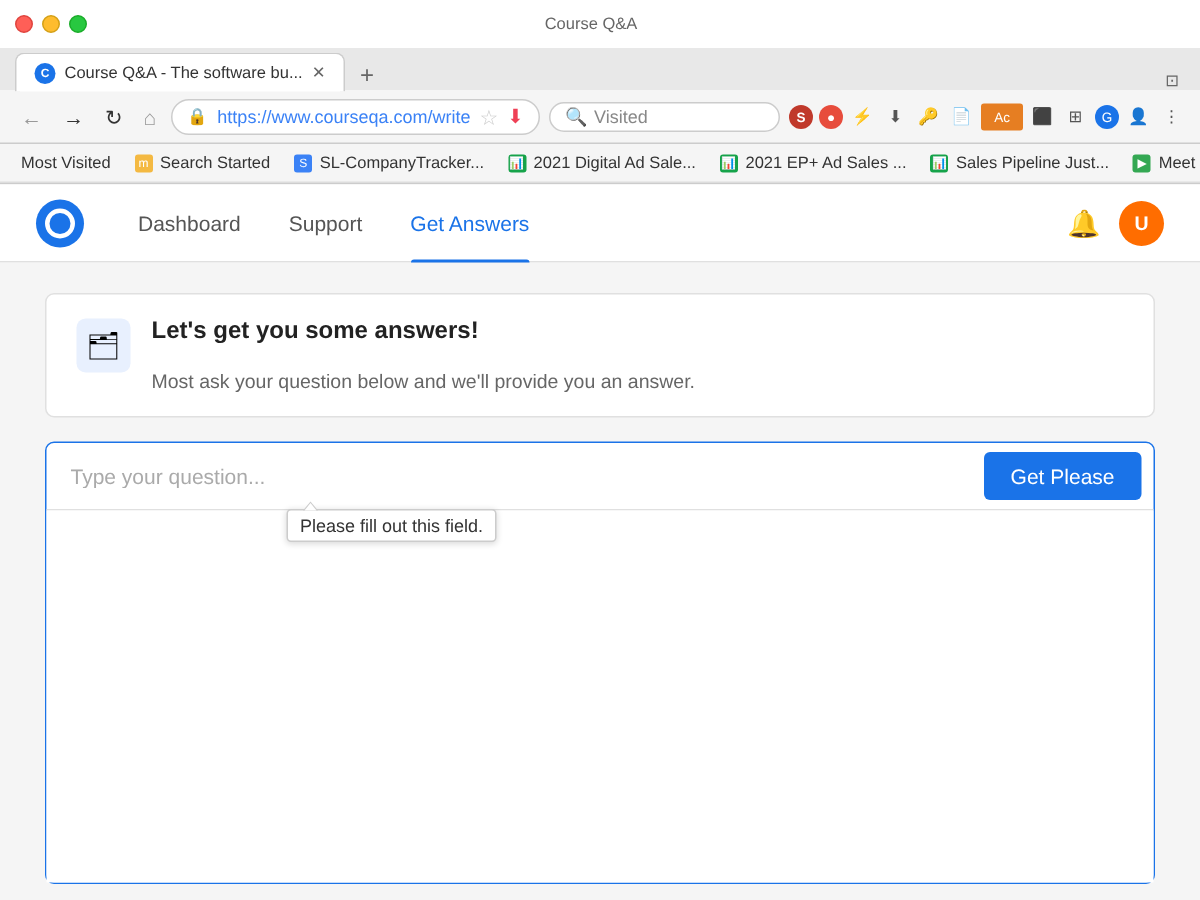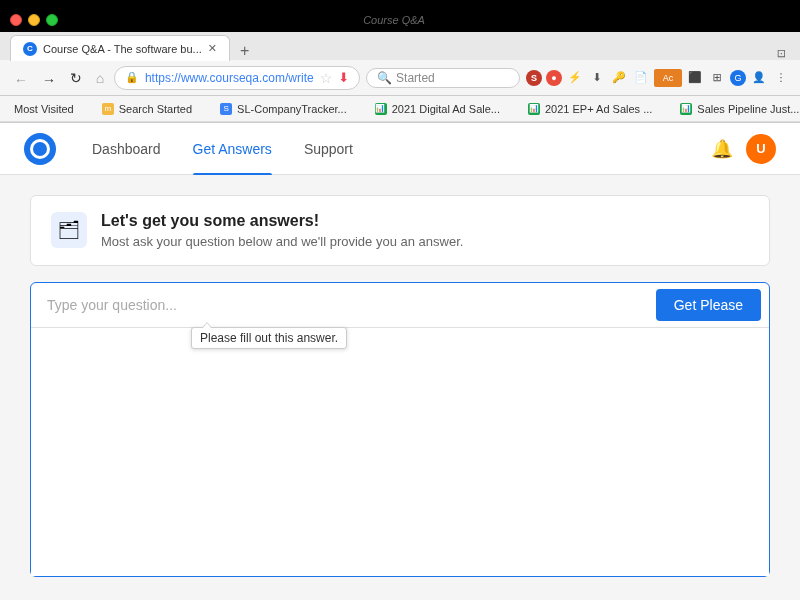--- a/index.html
+++ b/index.html
@@ -2,22 +2,22 @@
 <html><head>
   <meta charset="utf-8">
   <style>
     * { margin: 0; padding: 0; box-sizing: border-box; }
     body { font-family: -apple-system, BlinkMacSystemFont, 'Segoe UI', sans-serif; background: #f0f0f0; width: 800px; height: 600px; overflow: hidden; }
 
     
     .browser-chrome { background: #e8e8e8; border-bottom: 1px solid #ccc; }
 
     .title-bar {
-      display: flex; align-items: flex-end; justify-content: space-between;
-      padding: 6px 10px; background: #000000; height: 32px; font-style: italic;
+      display: flex; align-items: center; justify-content: space-between;
+      padding: 6px 10px; background: #ffffff; height: 32px;
     }
     .traffic-lights { display: flex; gap: 6px; align-items: center; }
     .traffic-light {
       width: 12px; height: 12px; border-radius: 50%; cursor: pointer;
     }
     .tl-red { background: #ff5f57; border: 1px solid #e0443e; }
     .tl-yellow { background: #febc2e; border: 1px solid #d4a017; }
     .tl-green { background: #28c840; border: 1px solid #1aac29; }
 
     .tabs-bar {
@@ -55,21 +55,21 @@
       border: 1px solid #ccc; border-radius: 20px;
       background: #fff; padding: 2px 10px; font-size: 12px; color: #555;
       max-width: 200px;
     }
     .search-icon-sm { color: #999; font-size: 12px; margin-right: 4px; }
 
     .toolbar-right { display: flex; align-items: center; gap: 4px; }
     .toolbar-icon { width: 18px; height: 18px; border-radius: 3px; display: flex; align-items: center; justify-content: center; font-size: 11px; cursor: pointer; color: #555; }
 
     .bookmarks-bar {
-      display: flex; align-items: center; gap: 20px;
+      display: flex; align-items: center; gap: 8px;
       padding: 3px 10px; background: #f5f5f5; border-bottom: 1px solid #ddd;
       font-size: 11px; color: #333; height: 26px; overflow: hidden;
     }
     .bookmark-item { display: flex; align-items: center; gap: 3px; cursor: pointer; padding: 1px 4px; white-space: nowrap; }
 
     
     .app-container { background: #fff; height: calc(600px - 122px); display: flex; flex-direction: column; }
 
     
     .app-nav {
@@ -95,21 +95,21 @@
     
     .main-content { flex: 1; background: #f5f5f5; padding: 20px 30px; overflow-y: auto; }
 
     .info-card {
       background: #fff; border: 1px solid #e0e0e0; border-radius: 6px;
       padding: 16px 20px; display: flex; align-items: flex-start; gap: 14px;
       margin-bottom: 16px;
     }
     .info-icon { width: 36px; height: 36px; border-radius: 6px; background: #e8f0fe; display: flex; align-items: center; justify-content: center; flex-shrink: 0; }
     .info-icon-inner { font-size: 18px; }
-    .info-text h3 { font-size: 16px; font-weight: 600; color: #222; margin-bottom: 4px; }
+    .info-text h3 { font-size: 16px; font-weight: 600; color: #222; margin-bottom: 16px; }
     .info-text p { font-size: 13px; color: #666; }
 
     .question-form {
       background: #fff; border: 1.5px solid #1a73e8; border-radius: 6px;
       overflow: visible; position: relative;
     }
     .question-input-row {
       display: flex; align-items: center; border-bottom: 1px solid #e0e0e0;
     }
     .question-input {
@@ -181,21 +181,21 @@
 
     <div class="url-bar">
       <span class="lock-icon">🔒</span>
       <span class="url-text">https://www.courseqa.com/write</span>
       <span class="star-btn">☆</span>
       <span class="pocket-icon" style="font-size:13px;">⬇</span>
     </div>
 
     <div class="search-bar-wrapper">
       <span class="search-icon-sm">🔍</span>
-      <span style="font-size:12px; color:#888;">Started</span>
+      <span style="font-size:12px; color:#888;">Visited</span>
     </div>
 
     <div class="toolbar-right">
       <div class="toolbar-icon" style="background:#c0392b; border-radius:50%; width:16px; height:16px;">
         <span style="color:#fff; font-size:9px; font-weight:bold;">S</span>
       </div>
       <div class="toolbar-icon" style="background:#e74c3c; border-radius:50%; width:16px; height:16px;">
         <span style="color:#fff; font-size:9px;">●</span>
       </div>
       <div class="toolbar-icon">⚡</div>
@@ -248,25 +248,25 @@
 
   <div class="app-nav">
     <div class="app-logo">
       <div class="app-logo-inner"></div>
     </div>
 
     <div class="nav-items">
       <div class="nav-item">
         <span>Dashboard</span>
       </div>
+      <div class="nav-item">
+        <span>Support</span>
+      </div>
       <div class="nav-item active">
         <span>Get Answers</span>
-      </div>
-      <div class="nav-item">
-        <span>Support</span>
       </div>
     </div>
 
     <div class="nav-right">
       <span class="bell-icon">🔔</span>
       <div class="avatar">
         <span>U</span>
       </div>
     </div>
   </div>
@@ -282,19 +282,19 @@
         <p>Most ask your question below and we'll provide you an answer.</p>
       </div>
     </div>
 
     <div class="question-form">
       <div class="question-input-row">
         <input class="question-input" type="text" placeholder="Type your question..." style="">
         <button class="get-answer-btn">Get Please</button>
       </div>
       <div class="tooltip-validation">
-        <span>Please fill out this answer.</span>
+        <span>Please fill out this field.</span>
       </div>
       <div class="answer-area"></div>
     </div>
 
   </div>
 </div>
 
 </body></html>

